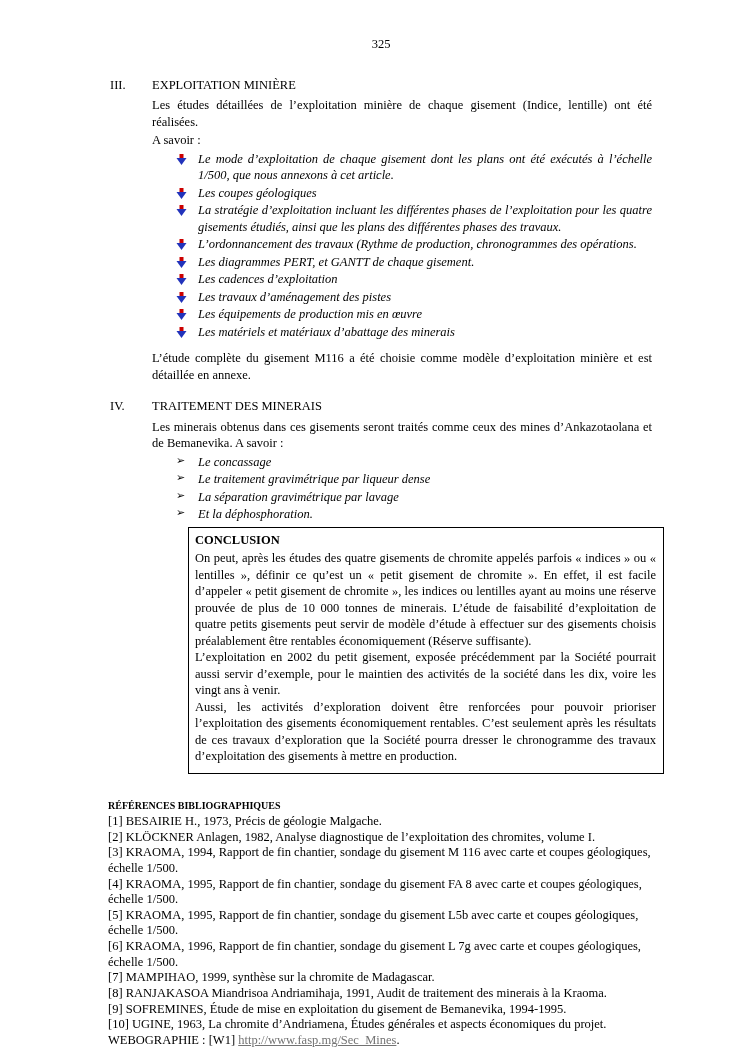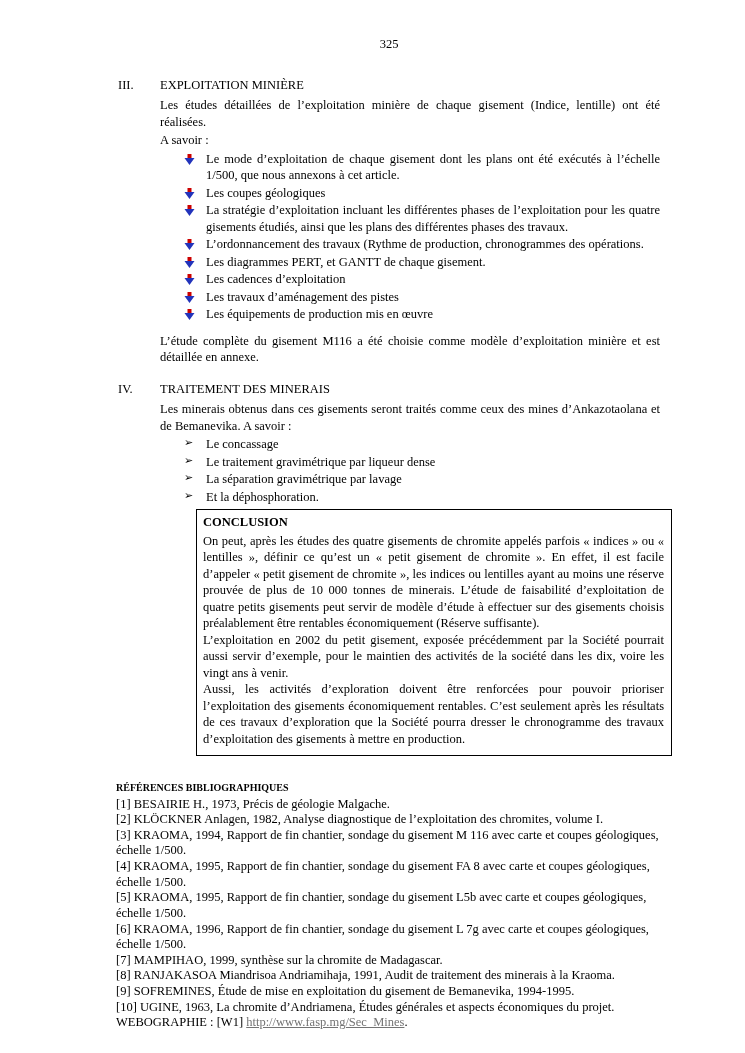--- a/index.html
+++ b/index.html
@@ -8,31 +8,30 @@
     width: 709px;
     height: 1053px;
     background: #ffffff;
     box-sizing: border-box;
     padding: 36px 57px 0 110px;
     font-family: "Liberation Serif", serif;
     font-size: 12.5px;
     line-height: 1.32;
     color: #000;
     overflow: hidden;
-    margin-left: 8px;
   }
   .page-number { text-align: center; margin-bottom: 24px; }
   .sec { margin-bottom: 15px; }
   .sec-head { display: flex; font-weight: normal; margin-bottom: 4px; }
   .sec-num { width: 42px; flex: none; }
   .sec-body { margin-left: 42px; }
   .sec-body p { margin: 2px 0; }
   .justify { text-align: justify; }
   ul.blist { list-style: none; margin: 2px 0 0 24px; padding: 0; }
-  ul.blist li { position: relative; padding-left: 22px; margin: 0 0 1px 0; text-align: justify; }
+  ul.blist li { position: relative; padding-left: 22px; margin: 0 0 1px 0; text-align: justify; font-style: italic; }
   ul.blist li .b-icon { position: absolute; left: 0; top: 2px; width: 11px; height: 11px; }
   ul.blist li .t-icon { position: absolute; left: 0; top: 0; font-family: "DejaVu Sans", sans-serif; font-size: 11px; }
   .closing { margin-top: 10px !important; }
   .conc-box {
     border: 1px solid #000;
     margin: 4px -12px 0 36px;
     padding: 4px 7px 8px 6px;
     box-sizing: border-box;
   }
   .conc-box h3 { margin: 0 0 2px 0; font-size: 12.5px; }
@@ -107,20 +106,27 @@
               </svg></span>
           <span>Les travaux d’aménagement des pistes</span>
         </li>
         <li>
           <span class="b-icon"><svg width="11" height="11" viewBox="0 0 10 11">
                 <rect x="3" y="0" width="4" height="4" fill="#cc0000"></rect>
                 <path d="M0 4 L10 4 L5 11 Z" fill="#2233bb"></path>
               </svg></span>
           <span>Les équipements de production mis en œuvre</span>
         </li>
+        <li>
+          <span class="b-icon"><svg width="11" height="11" viewBox="0 0 10 11">
+                <rect x="3" y="0" width="4" height="4" fill="#cc0000"></rect>
+                <path d="M0 4 L10 4 L5 11 Z" fill="#2233bb"></path>
+              </svg></span>
+          <span>Les matériels et matériaux d’abattage des minerais</span>
+        </li>
       </ul>
       <p class="justify closing">L’étude complète du gisement M116 a été choisie comme modèle d’exploitation minière et est détaillée en annexe.</p>
     </div>
   </div>
 
   <div class="sec">
     <div class="sec-head">
       <span class="sec-num">IV.</span>
       <span class="sec-title">TRAITEMENT DES MINERAIS</span>
     </div>

